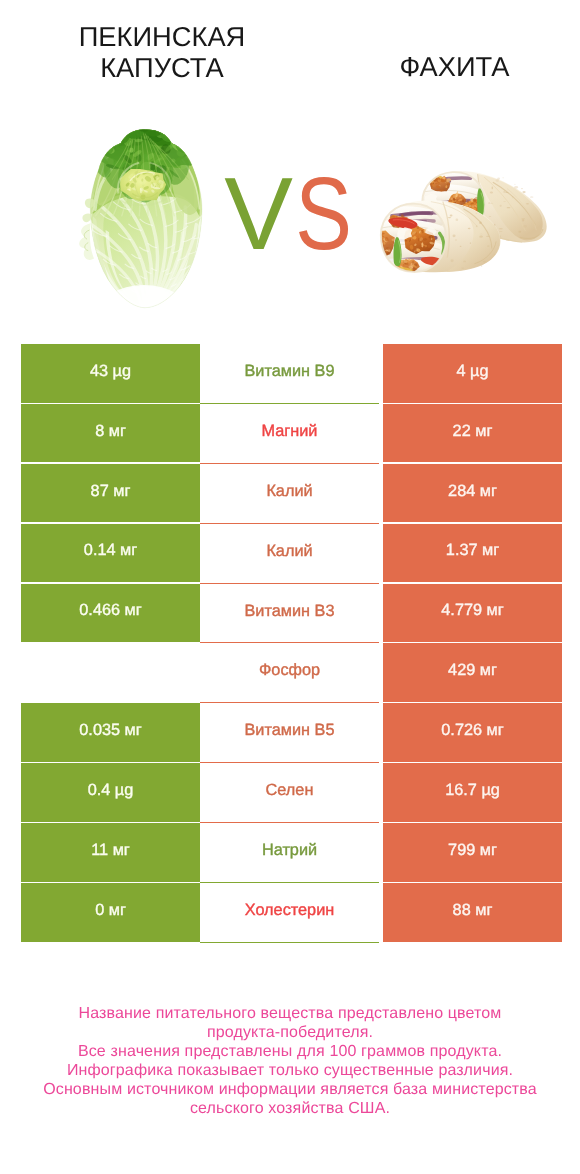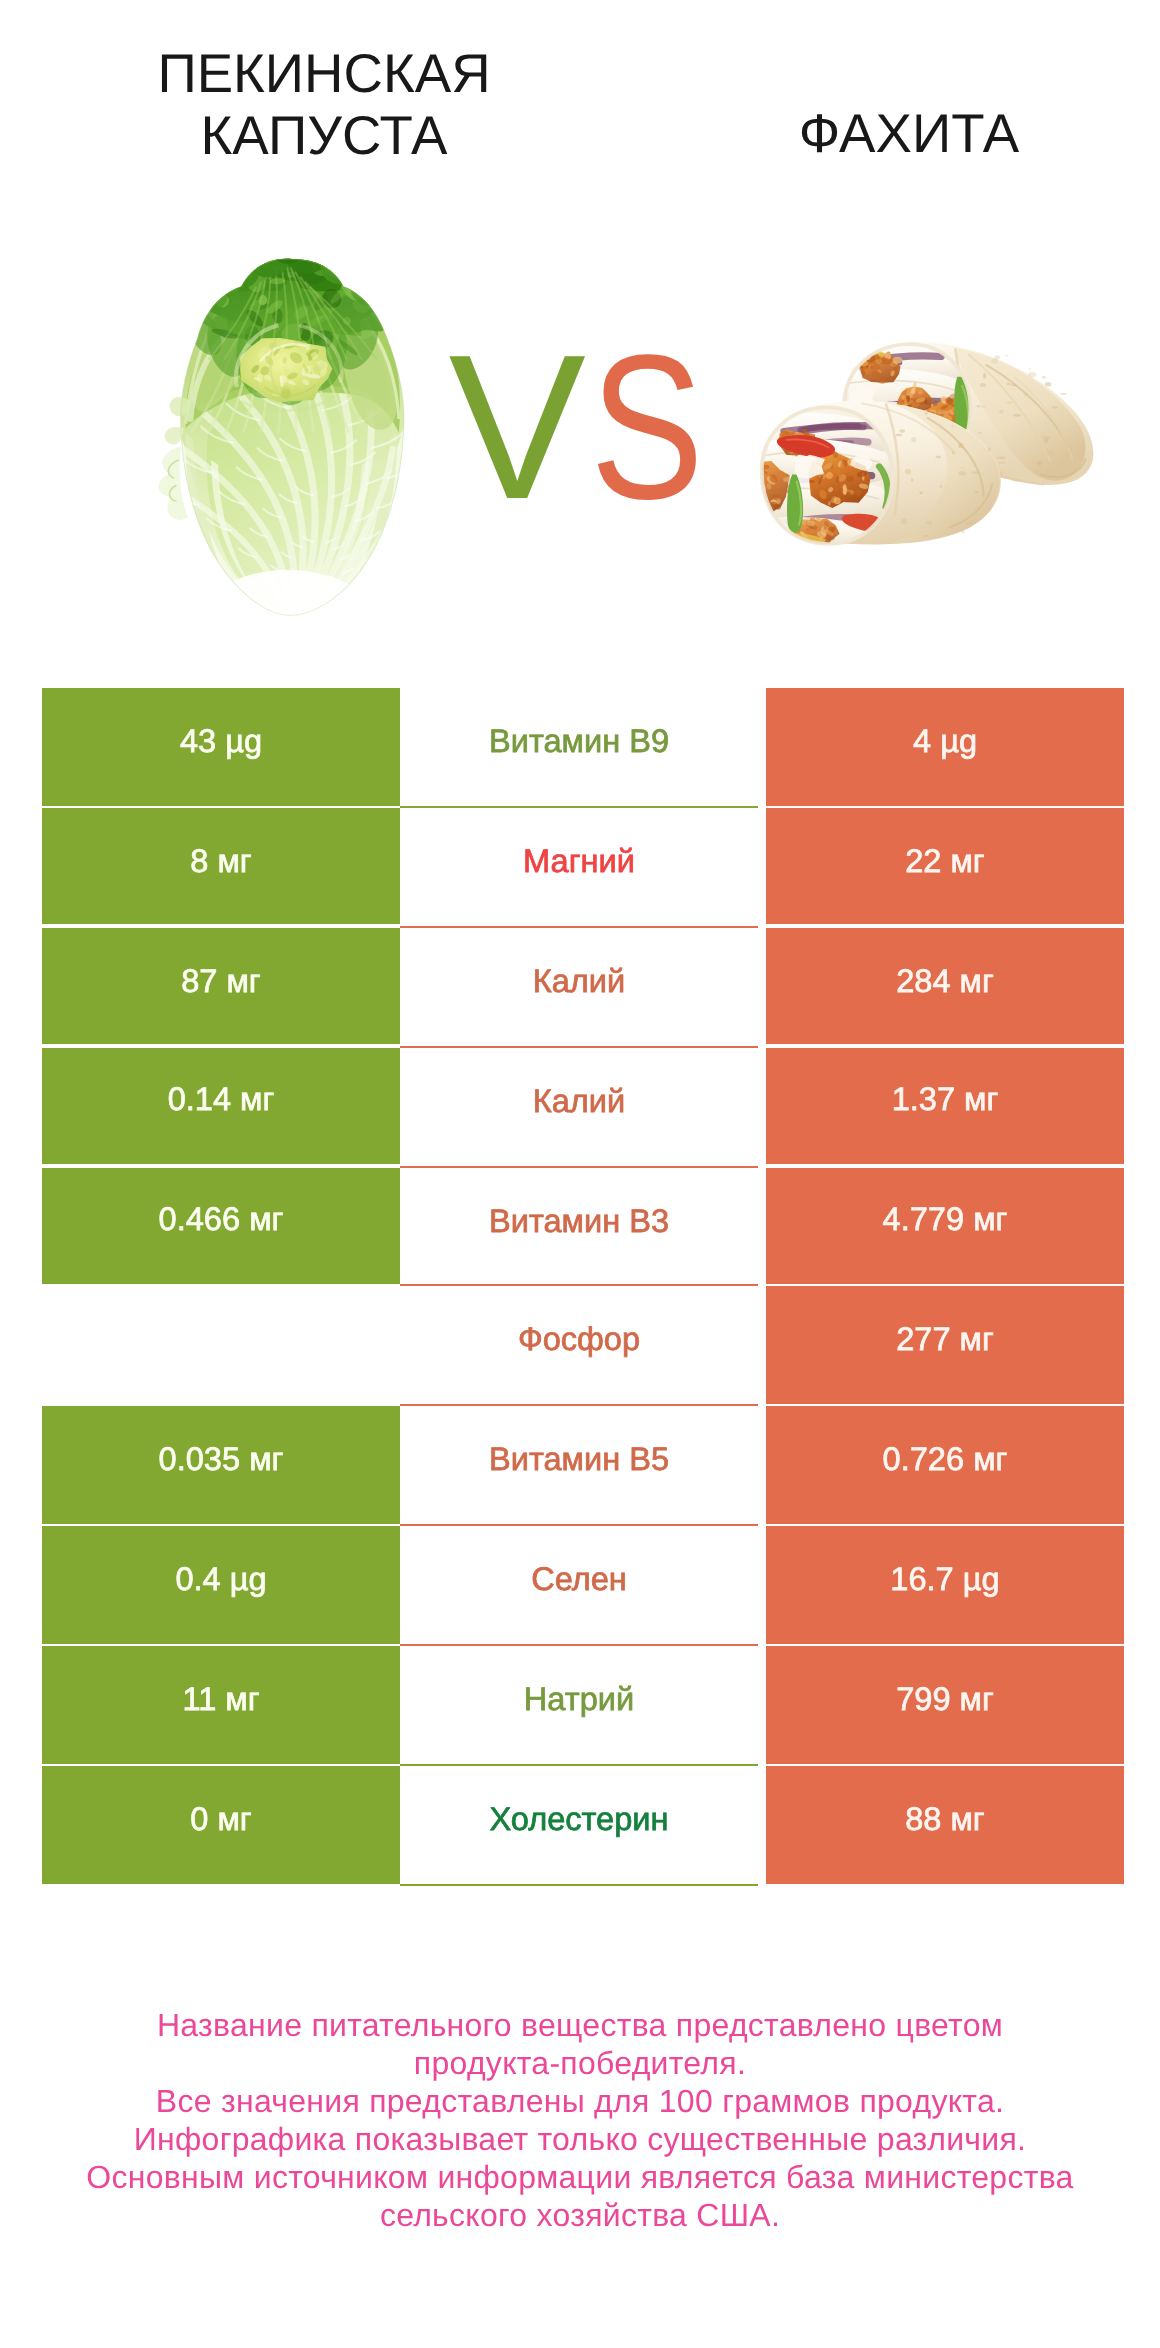--- a/index.html
+++ b/index.html
@@ -677,40 +677,40 @@
         <div class="cell mid" style="border-color: rgb(226, 108, 75); color: rgb(208, 106, 74);">Калий</div>
         <div class="cell right">1.37 мг</div>
       </div>
       <div class="row">
         <div class="cell left">0.466 мг</div>
         <div class="cell mid" style="border-color: rgb(226, 108, 75); color: rgb(208, 106, 74);">Витамин B3</div>
         <div class="cell right">4.779 мг</div>
       </div>
       <div class="row">
         <div class="cell mid" style="border-color: rgb(226, 108, 75); color: rgb(208, 106, 74);">Фосфор</div>
-        <div class="cell right">277 мг</div>
+        <div class="cell right">429 мг</div>
       </div>
       <div class="row">
         <div class="cell left">0.035 мг</div>
         <div class="cell mid" style="border-color: rgb(226, 108, 75); color: rgb(208, 106, 74);">Витамин B5</div>
         <div class="cell right">0.726 мг</div>
       </div>
       <div class="row">
         <div class="cell left">0.4 µg</div>
         <div class="cell mid" style="border-color: rgb(226, 108, 75); color: rgb(208, 106, 74);">Селен</div>
         <div class="cell right">16.7 µg</div>
       </div>
       <div class="row">
         <div class="cell left">11 мг</div>
         <div class="cell mid" style="border-color: rgb(130, 168, 50); color: rgb(120, 154, 62);">Натрий</div>
         <div class="cell right">799 мг</div>
       </div>
       <div class="row">
         <div class="cell left">0 мг</div>
-        <div class="cell mid" style="border-color: rgb(130, 168, 50); color: #15803d;">Холестерин</div>
+        <div class="cell mid" style="border-color: rgb(130, 168, 50); color: #ef4444;">Холестерин</div>
         <div class="cell right">88 мг</div>
       </div>
     </div>
 
   <div class="footer" id="footer">
       <div>Название питательного вещества представлено цветом</div>
       <div>продукта-победителя.</div>
       <div>Все значения представлены для 100 граммов продукта.</div>
       <div>Инфографика показывает только существенные различия.</div>
       <div>Основным источником информации является база министерства</div>

